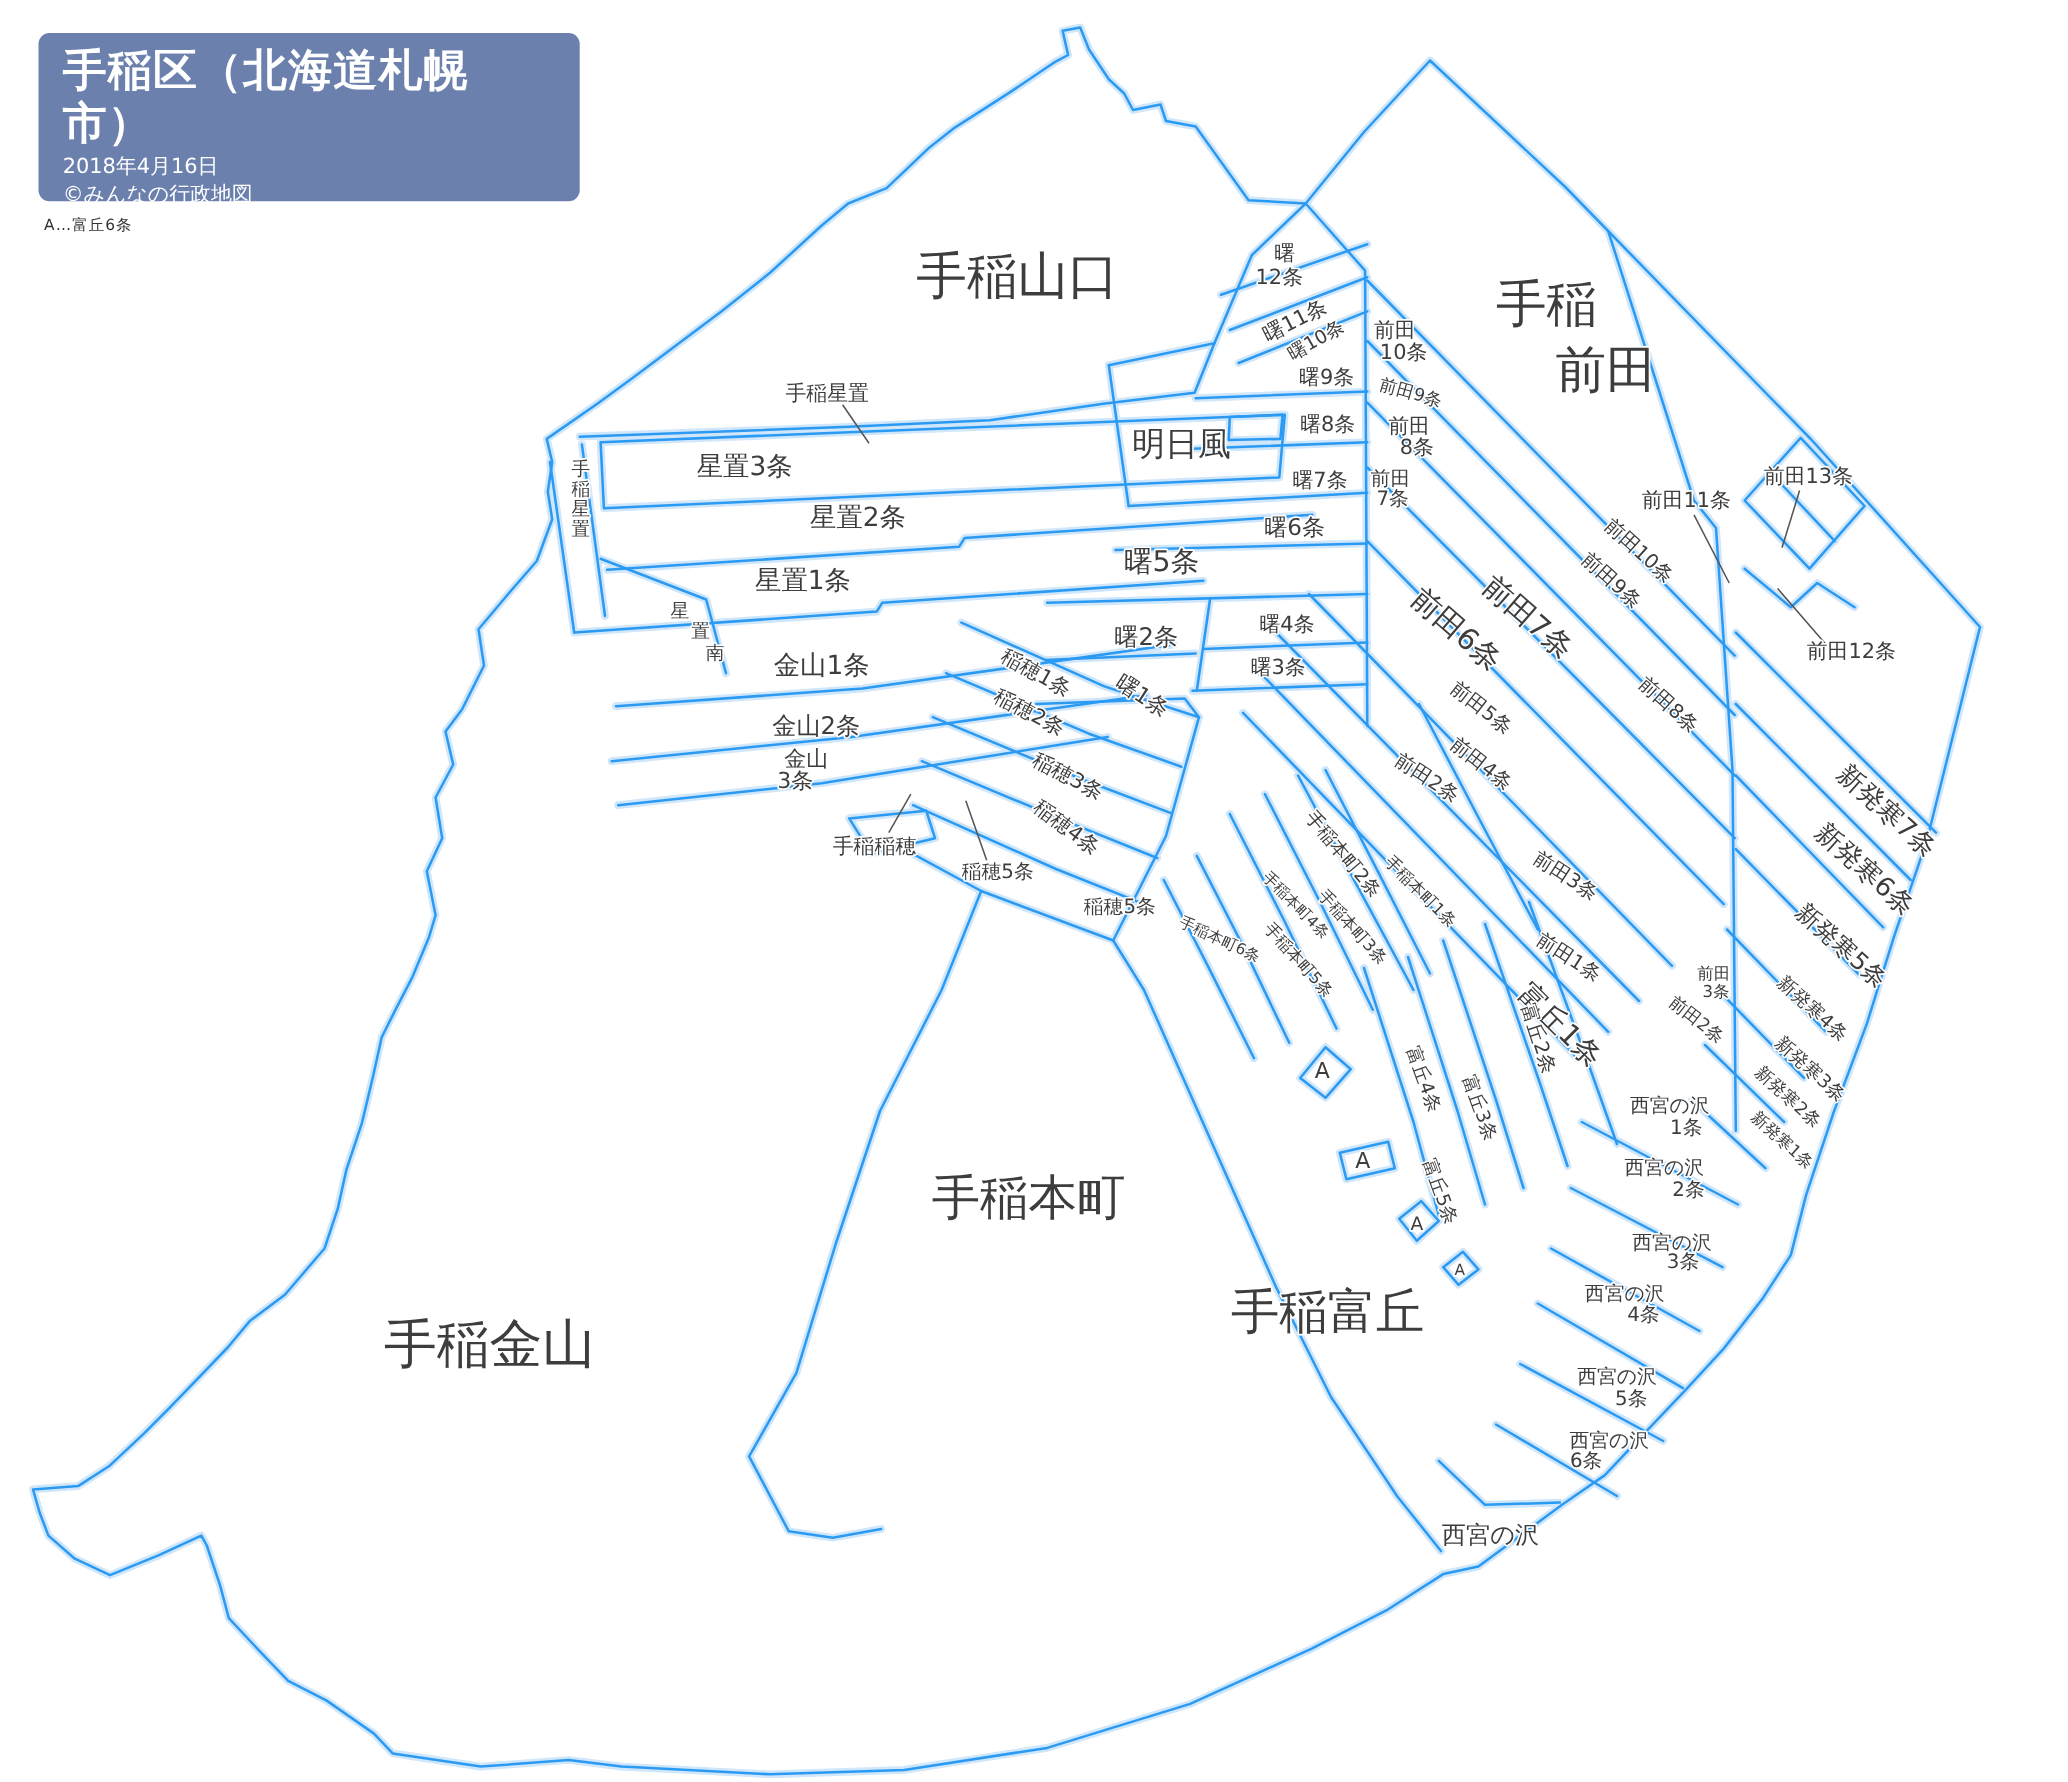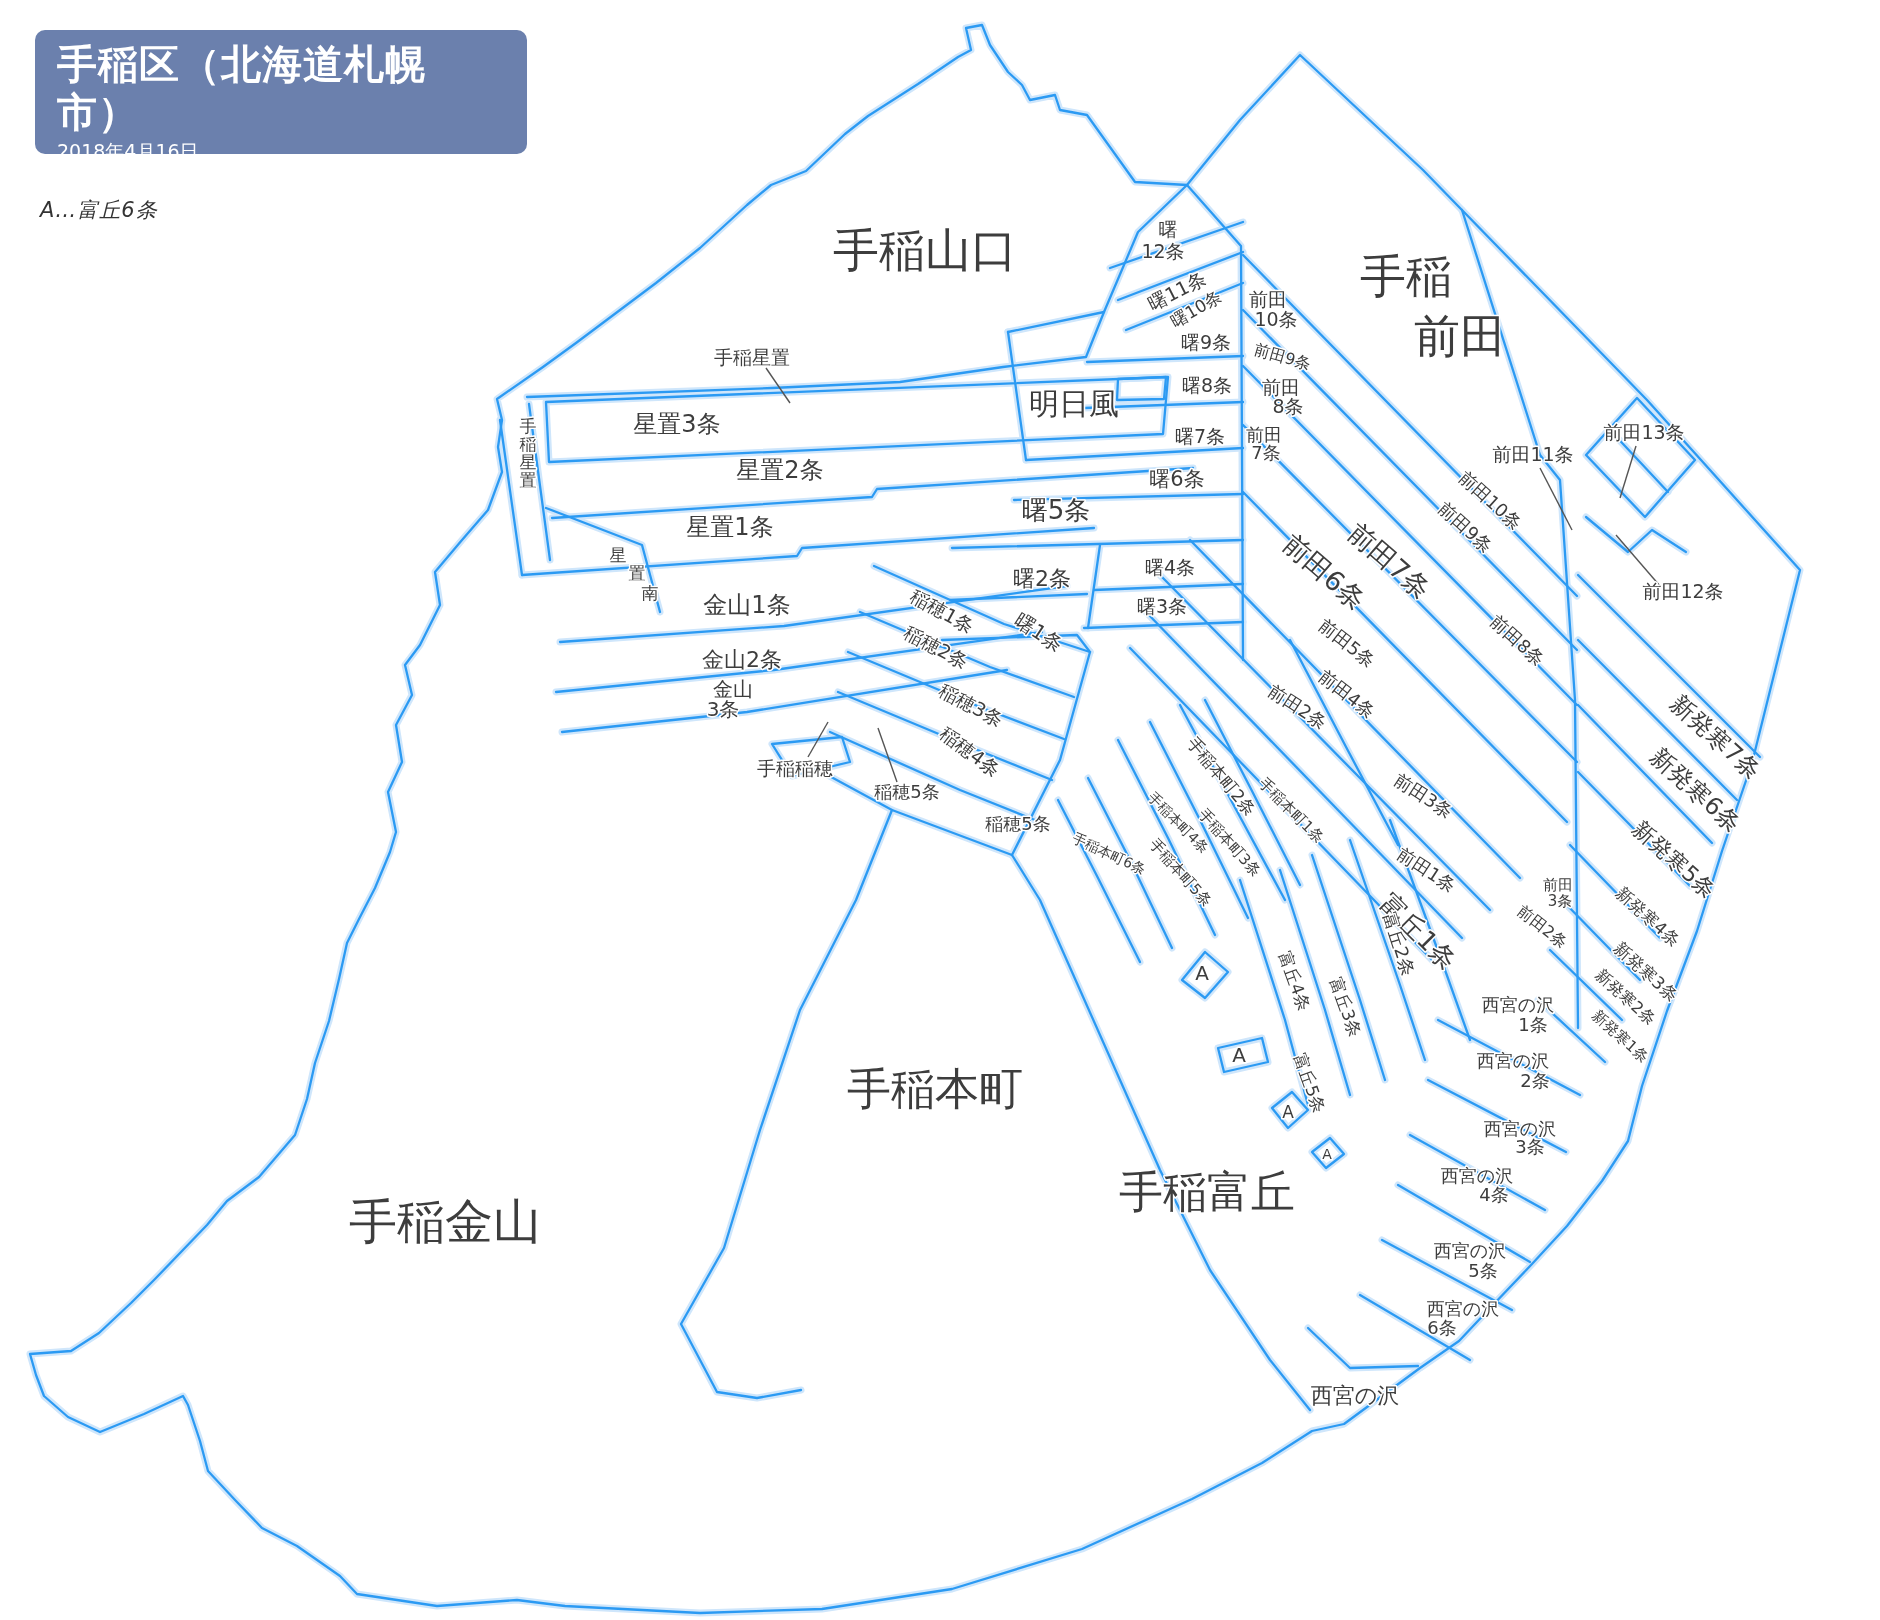--- a/index.html
+++ b/index.html
@@ -3,27 +3,27 @@
 <meta charset="utf-8">
 <style>
   :root{
     --line:#2b9af3; --halo:#cfe6fb; --label:#3d3d3d;
     --header-bg:#6b80ad; --header-text:#ffffff; --bg:#ffffff;
   }
   html,body{margin:0;padding:0;background:var(--bg);font-family:"DejaVu Sans","Liberation Sans",sans-serif;}
   .stage{position:relative;width:1880px;height:1620px;background:var(--bg);overflow:hidden;}
   svg.map{position:absolute;left:0;top:0;width:1880px;height:1620px;}
   .titlebox{
-    position:absolute;left:35px;top:30px;width:492px;height:124px;box-sizing:border-box;
+    position:absolute;left:35px;top:30px;width:492px;height:153px;box-sizing:border-box;
     background:var(--header-bg);color:var(--header-text);border-radius:10px;padding:10px 22px 8px 22px;
   }
   .titlebox h1{margin:0;font-size:40px;font-weight:600;letter-spacing:1px;line-height:1.2;}
   .titlebox .sub{font-size:19px;line-height:1.35;margin-top:3px;}
   .legend{
-    position:absolute;left:40px;top:196px;font-size:21px;color:#333;letter-spacing:1px;font-style:italic;
+    position:absolute;left:40px;top:196px;font-size:14px;color:#333;letter-spacing:1px;
   }
   text{fill:var(--label);paint-order:stroke;stroke:#ffffff;stroke-width:3px;stroke-linejoin:round;}
 </style>
 </head>
 <body>
 
 <div class="stage">
 
   <svg class="map" viewBox="0 0 1880 1620">
     <g id="halo-layer">

